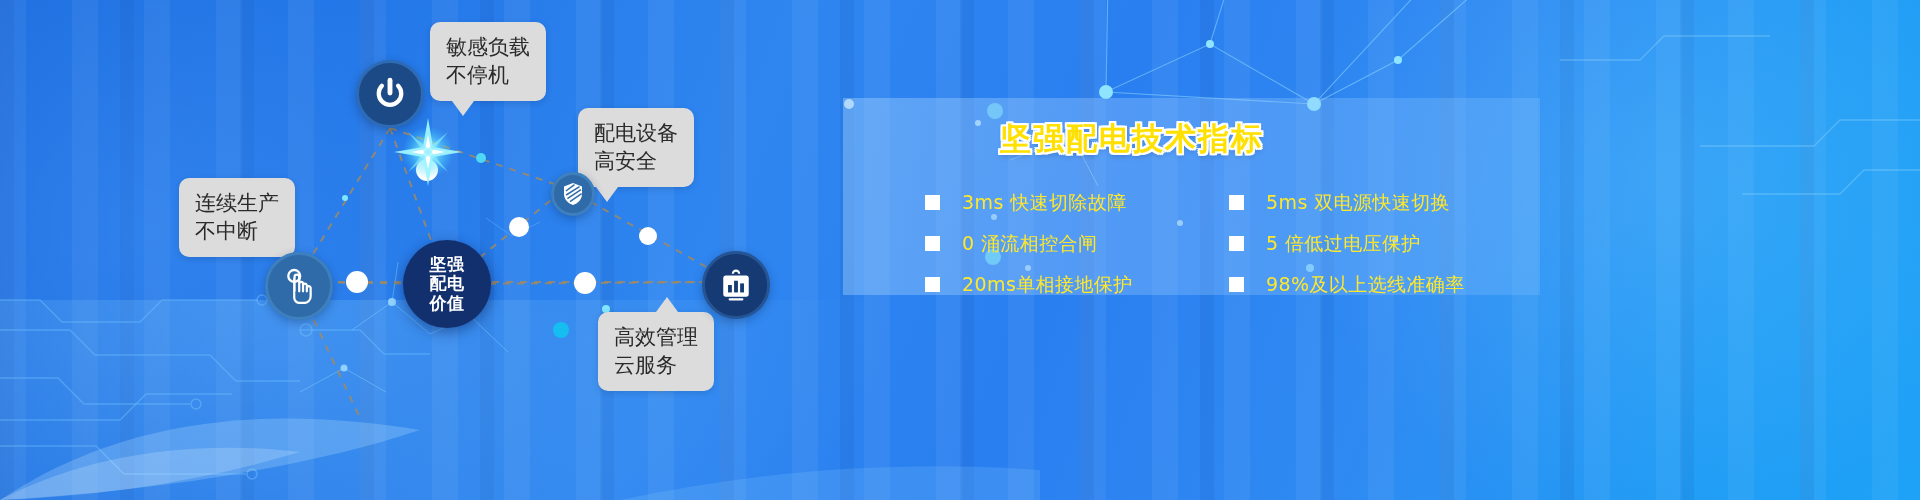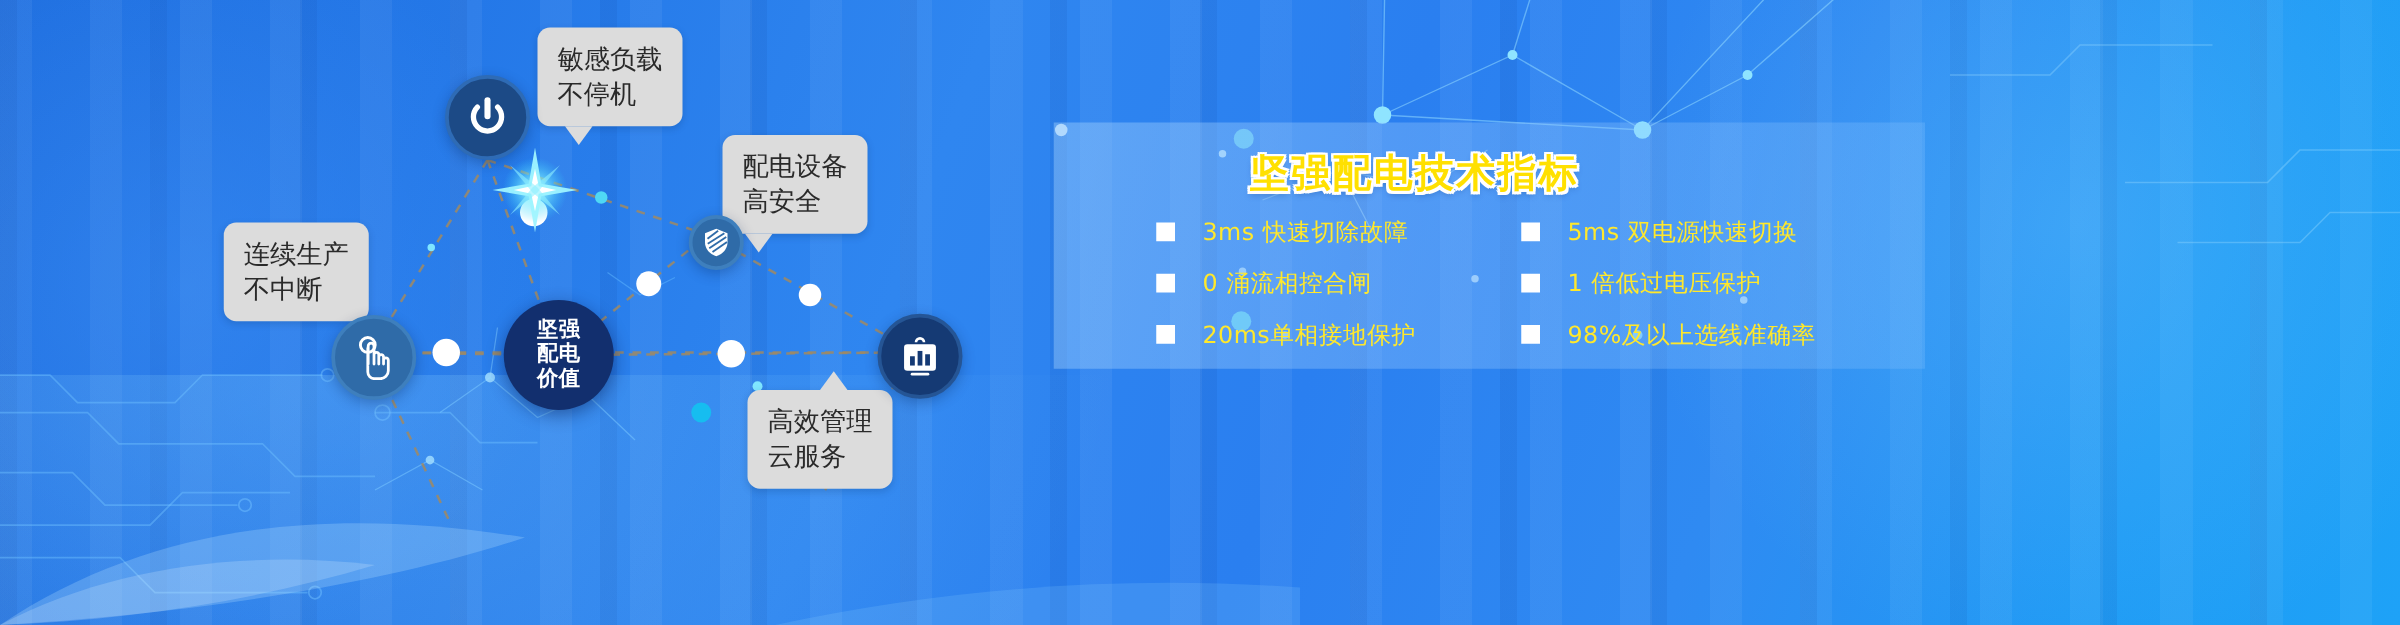--- a/index.html
+++ b/index.html
@@ -50,22 +50,22 @@
     font-family:"DejaVu Sans","Liberation Sans",sans-serif;
     box-shadow:0 4px 14px rgba(0,20,70,0.45);text-align:center;}
 
   
   #specs-panel{position:absolute;left:843px;top:98px;width:697px;height:197px;
     background:linear-gradient(100deg,rgba(170,215,255,0.40) 0%,rgba(150,200,255,0.34) 45%,rgba(135,195,255,0.26) 100%);}
   #specs-title{position:absolute;left:1000px;top:118px;
     font-size:31px;font-weight:bold;color:#ffe000;letter-spacing:2px;
     font-family:"DejaVu Sans","Liberation Sans",sans-serif;
     text-shadow:-2px 0 #fff,0 -2px #fff,2px 0 #fff,0 2px #fff,-2px -2px #fff,2px -2px #fff,-2px 2px #fff,2px 2px #fff,0 3px 5px rgba(0,40,110,.35);}
-  #specs-grid{position:absolute;left:925px;top:165px;width:600px;
-    display:grid;grid-template-columns:280px 290px;grid-auto-rows:41px;column-gap:12px;}
+  #specs-grid{position:absolute;left:925px;top:182px;width:600px;
+    display:grid;grid-template-columns:280px 290px;grid-auto-rows:41px;column-gap:24px;}
   .spec{display:flex;align-items:center;}
   .spec .sq{width:15px;height:15px;background:#ffffff;flex:0 0 auto;margin-right:22px;}
   .spec .tx{color:#ffe82b;font-size:19px;letter-spacing:.4px;white-space:nowrap;
     font-family:"DejaVu Sans","Liberation Sans",sans-serif;}
 </style>
 </head>
 <body>
 
 <div id="banner">
 
@@ -297,21 +297,21 @@
     <div class="spec">
       <span class="sq"></span>
       <span class="tx">5ms 双电源快速切换</span>
     </div>
     <div class="spec">
       <span class="sq"></span>
       <span class="tx">0 涌流相控合闸</span>
     </div>
     <div class="spec">
       <span class="sq"></span>
-      <span class="tx">1 倍低过电压保护</span>
+      <span class="tx">5 倍低过电压保护</span>
     </div>
     <div class="spec">
       <span class="sq"></span>
       <span class="tx">20ms单相接地保护</span>
     </div>
     <div class="spec">
       <span class="sq"></span>
       <span class="tx">98%及以上选线准确率</span>
     </div>
   </div>

